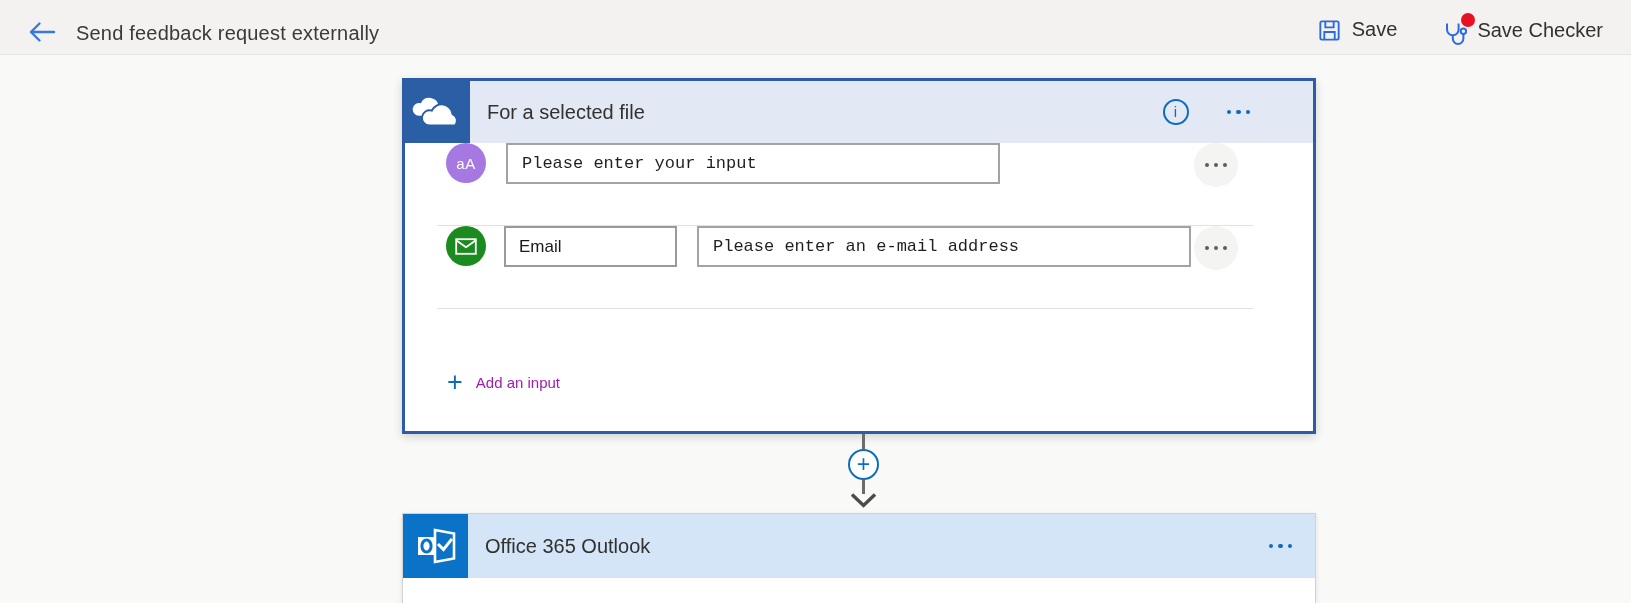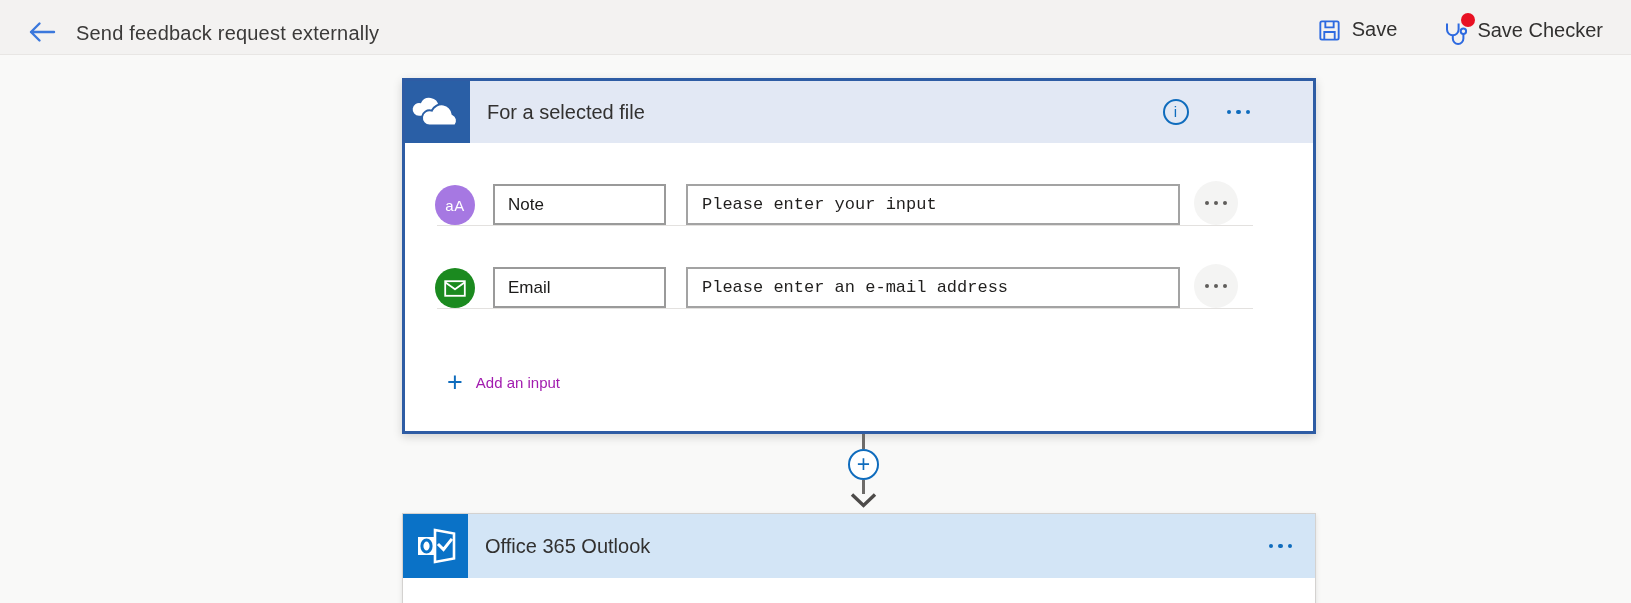--- a/index.html
+++ b/index.html
@@ -33,21 +33,21 @@
   .hdr-actions { margin-left:auto; display:flex; align-items:center; gap:38px; padding-right:63px; }
   .info-btn { width:26px; height:26px; border-radius:50%; border:2px solid #0f6cbd;
     color:#0f6cbd; background:transparent; font-size:15px; line-height:22px;
     text-align:center; cursor:pointer; font-family:inherit; }
   .dots { display:flex; align-items:center; gap:5px; background:none; border:none; cursor:pointer; }
   .dots i { width:4.5px; height:4.5px; border-radius:50%; background:#0f6cbd; display:block; }
   .dots.gray i { width:4px; height:4px; background:#5f5d5b; }
 
   
   .card-body { background:#fff; }
-  .input-row { height:82px; display:flex; align-items:flex-end; padding:0 75px 0 30px; }
+  .input-row { height:82px; display:flex; align-items:flex-start; padding:0 75px 0 30px;margin-left:11px; }
   .type-badge { width:40px; height:40px; border-radius:50%; flex:none; color:#fff;
     display:flex; align-items:center; justify-content:center; }
   .badge-note  { background:#a678e2; font-size:15px; letter-spacing:.5px; }
   .badge-email { background:#1b8a1f; }
   .name-input { width:173px; height:41px; margin-left:18px; border:2px solid #9a9a9a;
     font-size:17px; color:#1b1a19; padding:0 13px; font-family:inherit; background:#fff; }
   .value-input { width:494px; height:41px; margin-left:20px; border:2px solid #a3a3a3;
     font-size:17px; color:#1b1a19; padding:0 14px; font-family:Liberation Mono, monospace; background:#fff; }
   .value-input::placeholder, .name-input::placeholder { color:#201f1e; opacity:1; }
   .row-menu { margin-left:auto; width:44px; height:44px; border-radius:50%; background:#f4f4f3;
@@ -134,21 +134,20 @@
             <i></i>
             <i></i>
         </button>
       </div>
     </div>
 
     <div class="card-body">
 
       <div class="input-row">
         <div class="type-badge badge-note">aA</div>
-        <input class="name-input" value="Note" style="">
         <input class="value-input" placeholder="Please enter your input" style="">
         <button class="row-menu">
           <span class="dots gray">
             <i></i>
               <i></i>
               <i></i>
           </span>
         </button>
       </div>
       <div class="row-divider"></div>

